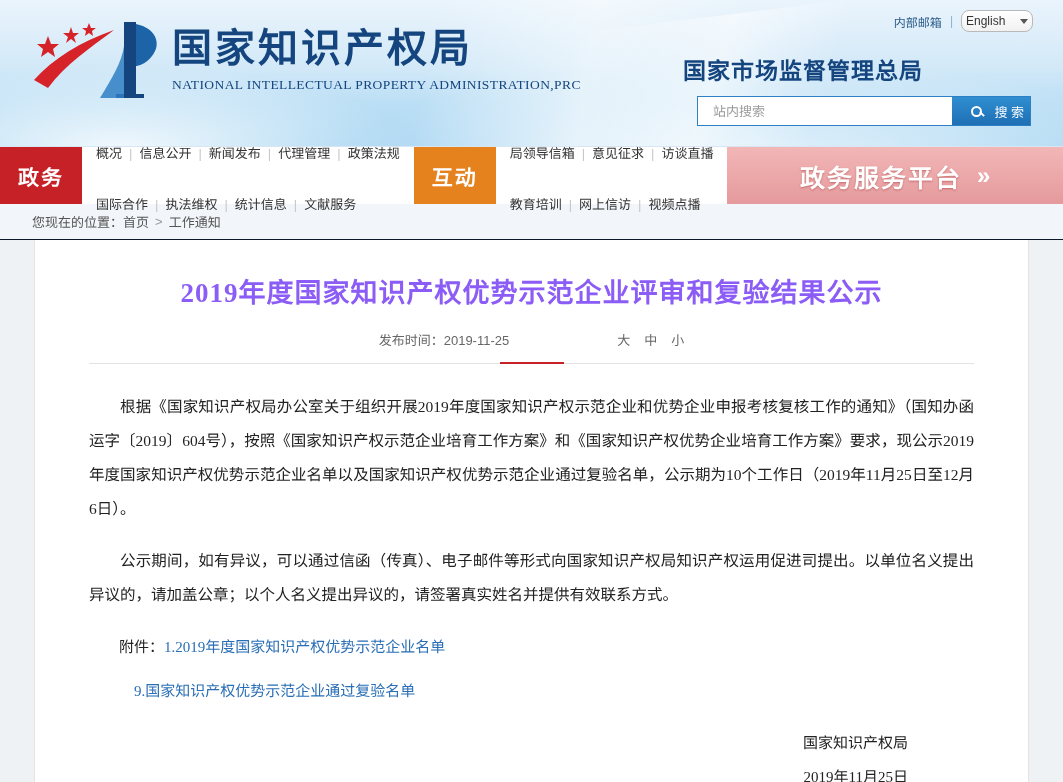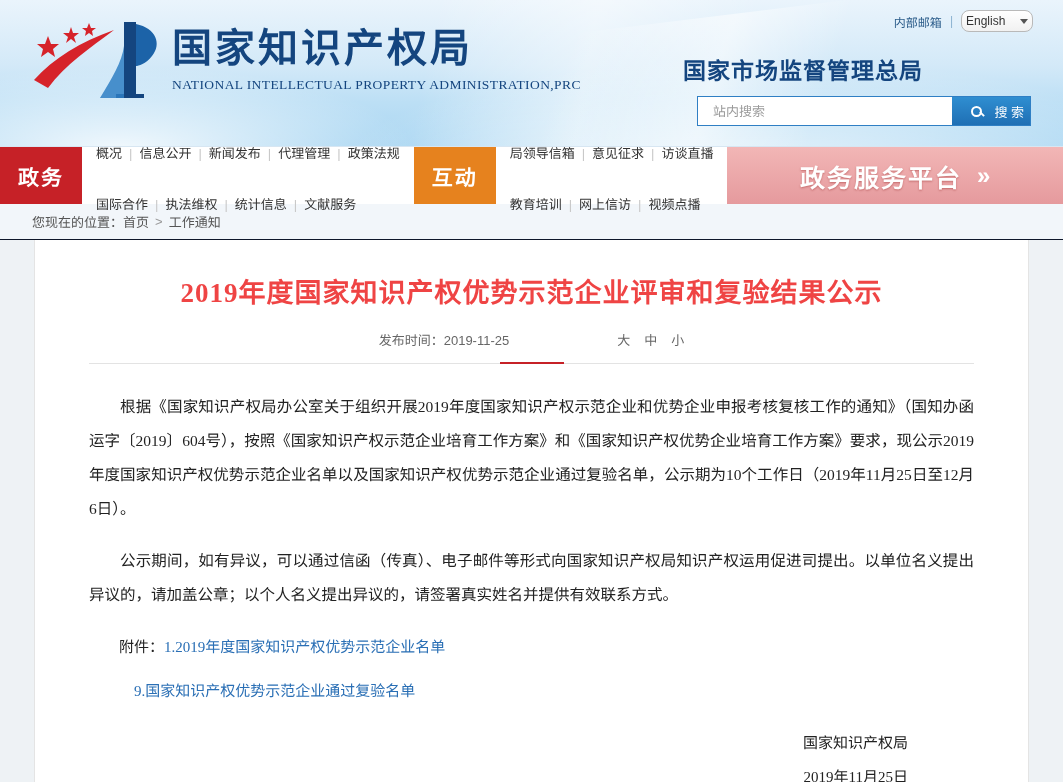--- a/index.html
+++ b/index.html
@@ -260,21 +260,21 @@
     border-left: 1px solid #e4e4e4;
     border-right: 1px solid #e4e4e4;
     padding: 34px 54px 0 54px;
     position: relative;
   }
   .article-title {
     text-align: center;
     font-family: "Liberation Serif", serif;
     font-size: 27px;
     font-weight: bold;
-    color: #ef4444;
+    color: #8b5cf6;
     letter-spacing: 1px;
     line-height: 38px;
   }
   .article-meta {
     margin-top: 18px;
     display: flex;
     align-items: center;
     justify-content: center;
     gap: 108px;
     font-size: 13px;

